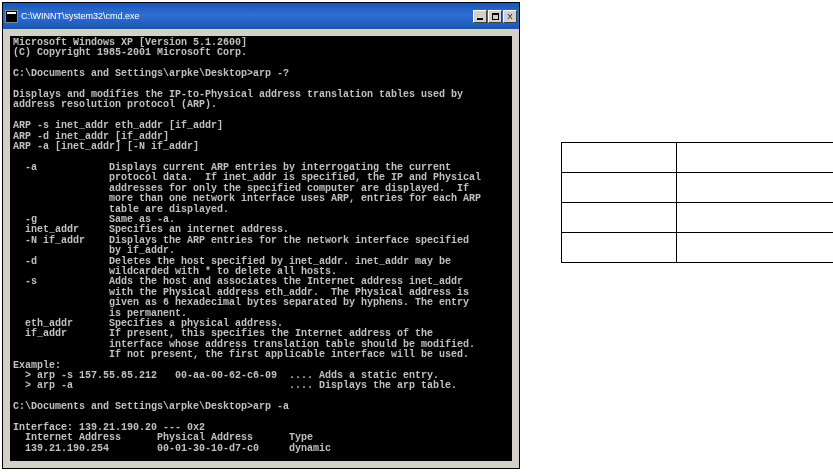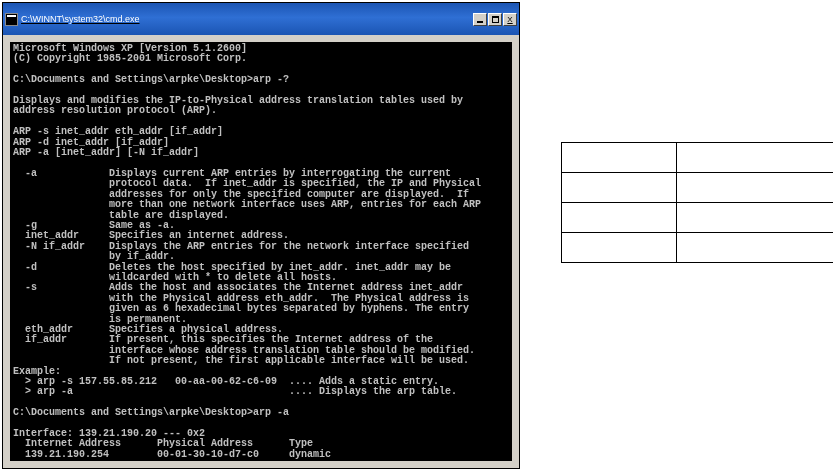--- a/index.html
+++ b/index.html
@@ -26,28 +26,27 @@
     width: 518px;
     height: 467px;
     background: #d4d0c8;
     border: 1px solid #000000;
     box-sizing: border-box;
     display: flex;
     flex-direction: column;
   }
 
   .titlebar {
-    height: 32px;
+    height: 26px;
     background: linear-gradient(to bottom, #1b55b3 0%, #2f6fd4 45%, #1b55b3 100%);
     display: flex;
     align-items: center;
     padding: 7px 2px;
     box-sizing: border-box;
     flex: none;
-    text-decoration: underline;
   }
 
   .title-icon {
     width: 13px;
     height: 13px;
     background: #000000;
     border: 1px solid #8a8a8a;
     box-sizing: border-box;
     margin-right: 3px;
     position: relative;

